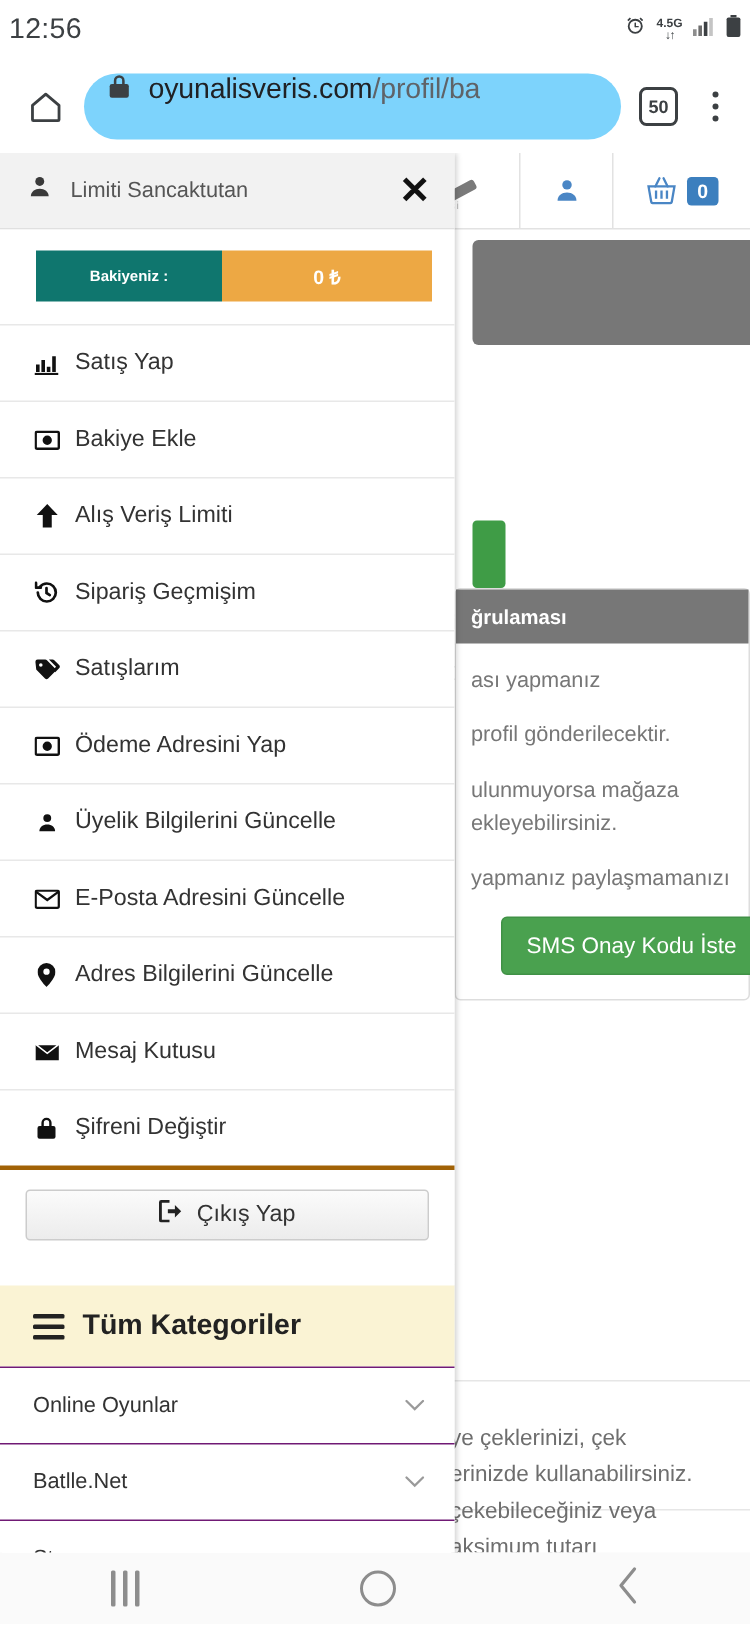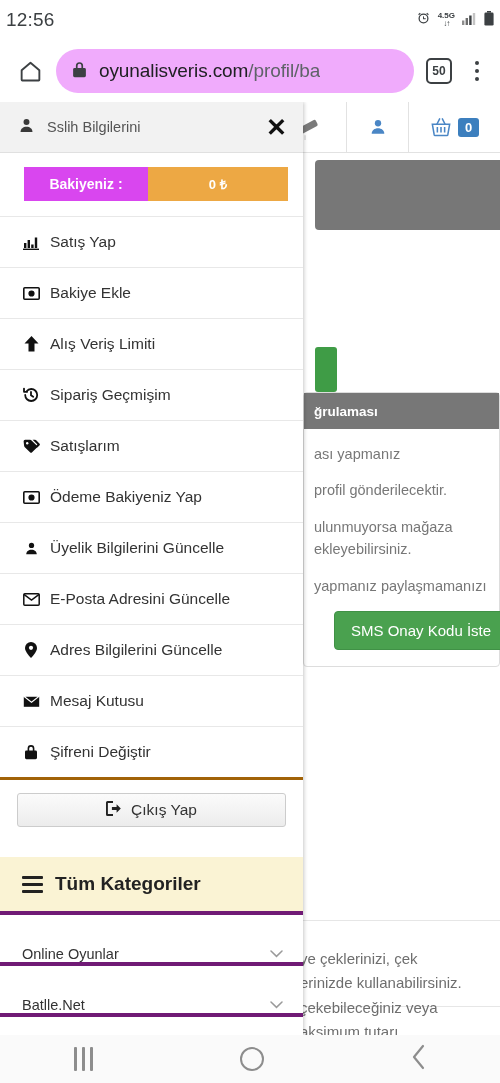--- a/index.html
+++ b/index.html
@@ -24,22 +24,22 @@
   .net-label { font-size: 8px; font-weight: bold; color:#3c4043; line-height:1; }
   .net-arrows { font-size: 8px; color:#3c4043; line-height:1; text-align:center; letter-spacing:-1px;}
 
   
   .chrome {
     position: absolute; top: 40px; left: 0; width: 500px; height: 62px;
     background: #ffffff; display: flex; align-items: center; padding: 0 10px; gap: 6px;
   }
   .home-btn { width: 40px; height: 40px; display:flex; align-items:center; justify-content:center; flex:0 0 auto;}
   .urlbar {
-    flex: 1 1 auto; height: 44px; border-radius: 22px; background: #f0abfc;
-    display: flex; align-items: center; padding: 0 10px 0 16px; gap: 12px; overflow: hidden;
+    flex: 1 1 auto; height: 44px; border-radius: 22px; background: #7dd3fc;
+    display: flex; align-items: flex-start; padding: 0 10px 0 16px; gap: 12px; overflow: hidden;
     min-width: 0;
   }
   .url-text {
     font-size: 19px; color: #202124; white-space: nowrap; overflow: hidden;
     letter-spacing: -0.1px;
   }
   .url-text .dim { color: #5f6368; }
   .tabcount {
     flex:0 0 auto; width: 26px; height: 26px; border: 2px solid #3c4043; border-radius: 5px;
     display:flex; align-items:center; justify-content:center; font-size: 12px; font-weight: 600;
@@ -99,21 +99,21 @@
             box-shadow: 1px 0 4px rgba(0,0,0,.22); z-index: 5; }
   .drawer-head {
     height:51px; background:#f2f2f2; border-bottom:1px solid #e0e0e0;
     display:flex; align-items:center; padding: 0 16px 0 18px;
   }
   .dh-user { font-size:14.5px; color:#555; margin-left:12px; flex:1 1 auto; }
   .dh-close { font-size:25px; font-weight:bold; color:#111; line-height:1; cursor:pointer;}
 
   .balance-wrap { padding: 14px 15px 15px 24px; background:#fff; }
   .balance { display:flex; height: 34px; }
-  .bal-label { flex:0 0 124px; background:#d946ef; color:#fff; font-size:14px; font-weight:bold;
+  .bal-label { flex:0 0 124px; background:#0f766e; color:#fff; font-size:10px; font-weight:bold;
                display:flex; align-items:center; justify-content:center;}
   .bal-value { flex:1 1 auto; background:#eda844; color:#fff; font-size:13px; font-weight:bold;
                display:flex; align-items:center; justify-content:center;}
 
   .mi {
     height: 51px; border-top: 1px solid #e8e8e8; display:flex; align-items:center;
     padding-left: 22px; background:#fff; gap: 10px;
   }
   .mi-ico { width:18px; display:flex; align-items:center; justify-content:center; color:#111; flex:0 0 18px;}
   .mi-lbl { font-size: 15.5px; color:#333; }
@@ -127,21 +127,21 @@
   }
 
   .cat-gap { height: 14px; background:#ffffff; }
   .cat-head {
     height: 54px; background:#faf3d4; display:flex; align-items:center; gap:12px;
     padding-left: 22px; font-size: 19px; font-weight:bold; color:#222;
   }
   .burger { display:flex; flex-direction:column; gap:4px; }
   .burger i { display:block; width:21px; height:3px; background:#222; border-radius:1px;}
   .cat-item {
-    height: 51px; border-top:4px solid #701a75; display:flex; align-items:flex-end;
+    height: 51px; border-top:1px solid #701a75; display:flex; align-items:center;
     padding: 0 20px 0 22px; justify-content:space-between; background:#fff;
   }
   .cat-lbl { font-size:14.5px; color:#333; }
   .chev { color:#9a9a9a; }
 
   
   .navbar {
     position:absolute; bottom:0; left:0; width:500px; height:48px; background:#fafafa;
     display:flex; align-items:center; justify-content:space-around;
   }
@@ -273,21 +273,21 @@
 
     <div class="drawer">
 
       <div class="drawer-head">
         <span>
           <svg width="17" height="17" viewBox="0 0 24 24" fill="#3a3a3a">
             <circle cx="12" cy="7" r="4.2"></circle>
               <path d="M3.6 21c0-4.4 3.8-7.2 8.4-7.2s8.4 2.8 8.4 7.2z"></path>
           </svg>
         </span>
-        <span class="dh-user">Sslih Bilgilerini</span>
+        <span class="dh-user">Limiti Sancaktutan</span>
         <span class="dh-close">✕</span>
       </div>
 
       <div class="balance-wrap">
         <div class="balance">
           <div class="bal-label">Bakiyeniz :</div>
           <div class="bal-value">0 ₺</div>
         </div>
       </div>
 
@@ -345,21 +345,21 @@
         <span class="mi-lbl">Satışlarım</span>
       </div>
 
       <div class="mi">
         <span class="mi-ico">
           <svg width="17" height="13" viewBox="0 0 17 13" fill="none" stroke="#111" stroke-width="1.6">
             <rect x=".8" y=".8" width="15.4" height="11.4" rx="1"></rect>
               <circle cx="8.5" cy="6.5" r="2.3" fill="#111"></circle>
           </svg>
         </span>
-        <span class="mi-lbl">Ödeme Bakiyeniz Yap</span>
+        <span class="mi-lbl">Ödeme Adresini Yap</span>
       </div>
 
       <div class="mi">
         <span class="mi-ico">
           <svg width="15" height="15" viewBox="0 0 24 24" fill="#111">
             <circle cx="12" cy="7" r="4.2"></circle>
               <path d="M3.6 21c0-4.4 3.8-7.2 8.4-7.2s8.4 2.8 8.4 7.2z"></path>
           </svg>
         </span>
         <span class="mi-lbl">Üyelik Bilgilerini Güncelle</span>

